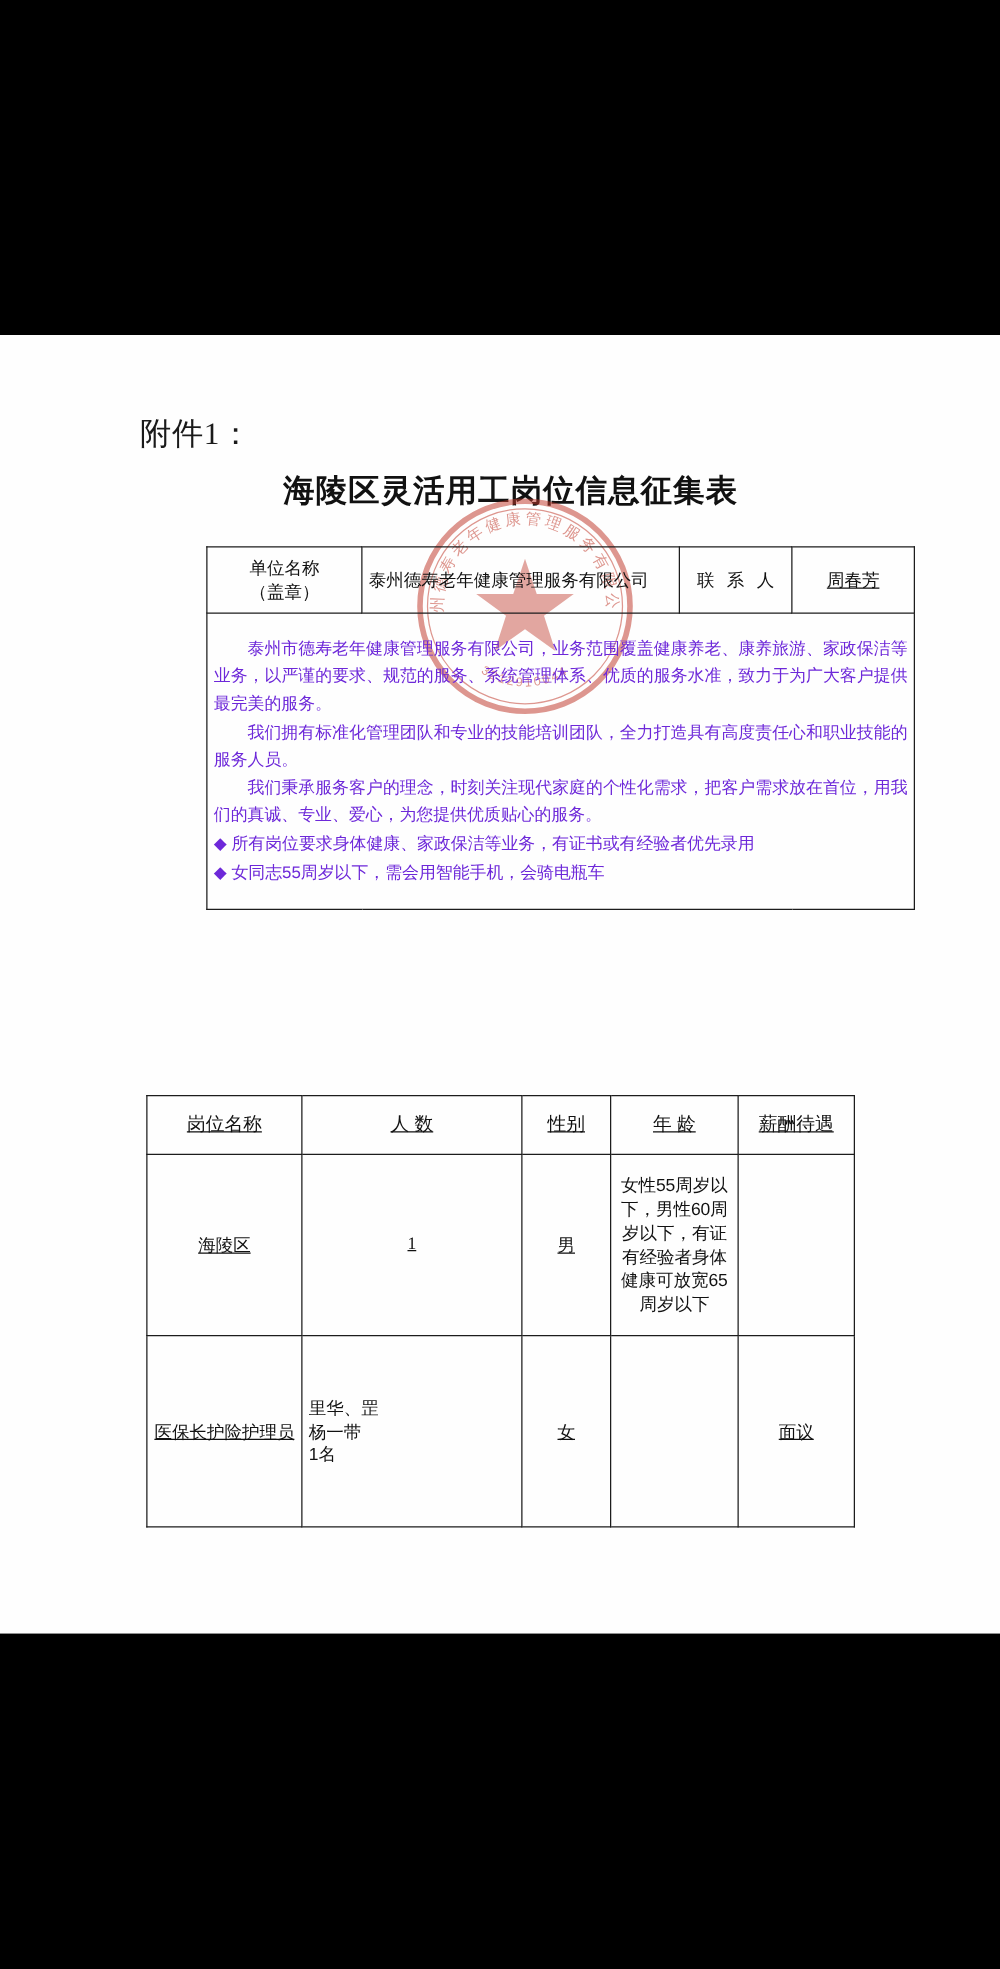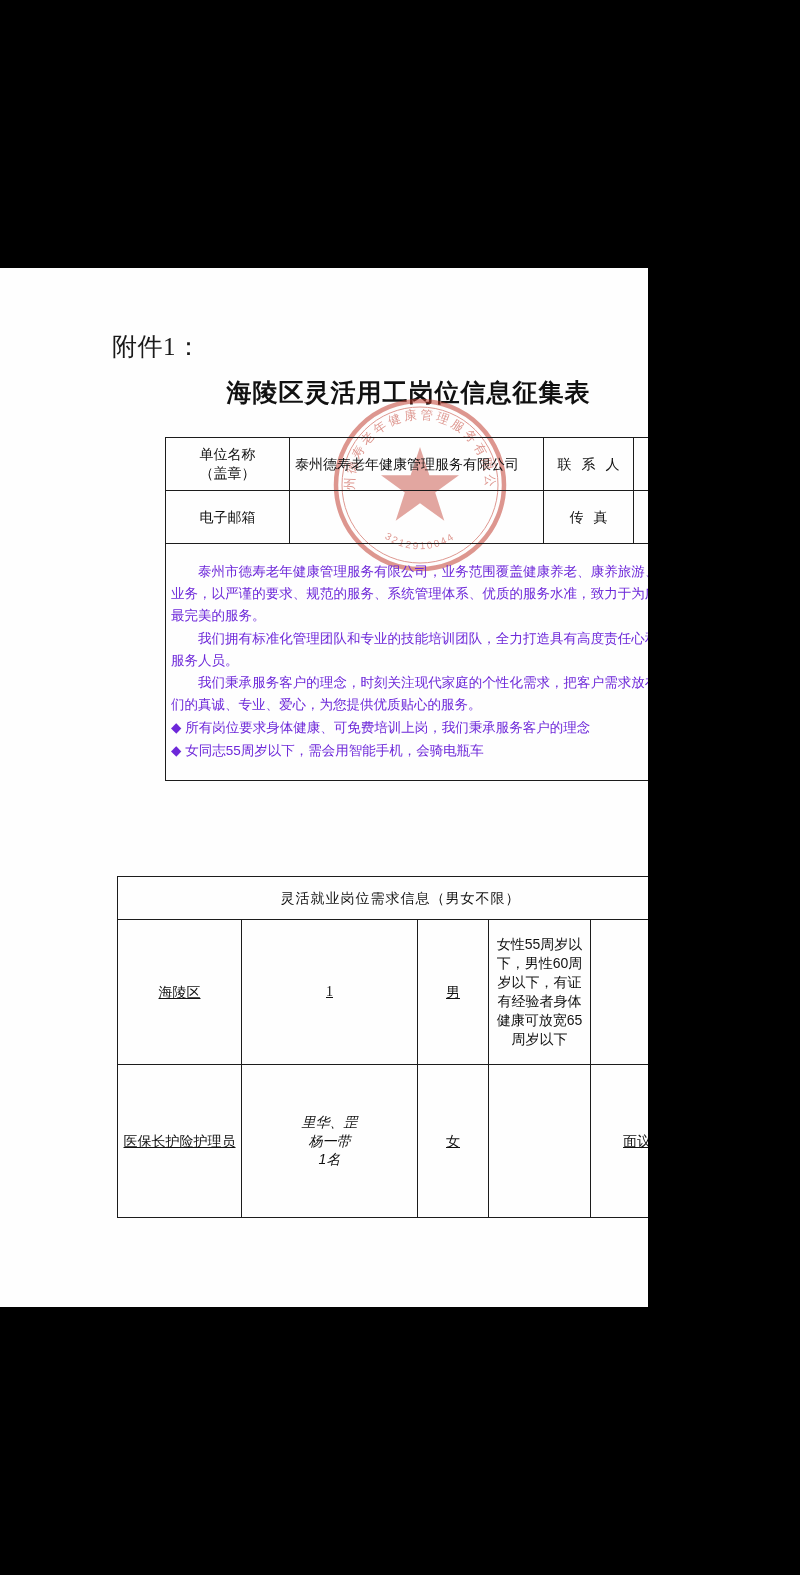--- a/index.html
+++ b/index.html
@@ -29,21 +29,21 @@
     z-index: 40;
   }
   .letterbox.top { top: 0; height: 268px; }
   .letterbox.bottom { top: 1307px; height: 268px; }
 
   
   #page {
     position: absolute;
     left: 0;
     top: 268px;
-    width: 648px;
+    width: 800px;
     height: 1039px;
     background: #fefefe;
     overflow: hidden;
   }
 
   
   .attach-label {
     position: absolute;
     left: 112px;
     top: 62px;
@@ -136,21 +136,21 @@
   }
   .profile-cell p.indent { text-indent: 2em; }
   .profile-cell p.bullet { text-indent: 0; }
 
   .age-cell {
     font-size: 13px;
     line-height: 1.5;
     text-align: center;
     padding: 4px 2px;
   }
-  .num-cell { text-align: center; font-size: 13.5px; line-height: 1.55; font-style: italic; }
+  .num-cell { font-size: 13.5px; line-height: 1.55; }
 
   .row-tall td { height: 138px; margin-top: 28px; }
   .row-tall2 td { height: 146px; }
   .hdr-row td { height: 40px; font-size: 15px; }
   .r-norm td { height: 46px; }
   .r-two td { height: 46px; }
   .serif-num { font-family: "Liberation Serif", "DejaVu Serif", serif; font-size: 14px; }
 </style>
 </head>
 <body>
@@ -188,49 +188,47 @@
       <tbody>
         <tr class="r-two">
           <td class="c-label">
             <div>单位名称</div>
             <div>（盖章）</div>
           </td>
           <td class="c-value">泰州德寿老年健康管理服务有限公司</td>
           <td class="c-label sp3">联 系 人</td>
           <td class="c-center">周春芳</td>
         </tr>
-        <tr class="r-norm">
-          <td class="c-label">电子邮箱</td>
-          <td class="c-value"></td>
-          <td class="c-label sp3">传 真</td>
-          <td class="c-center"></td>
-        </tr>
         <tr>
           <td class="profile-cell" colspan="4">
             <p class="indent">泰州市德寿老年健康管理服务有限公司，业务范围覆盖健康养老、康养旅游、家政保洁等业务，以严谨的要求、规范的服务、系统管理体系、优质的服务水准，致力于为广大客户提供最完美的服务。</p>
             <p class="indent">我们拥有标准化管理团队和专业的技能培训团队，全力打造具有高度责任心和职业技能的服务人员。</p>
             <p class="indent">我们秉承服务客户的理念，时刻关注现代家庭的个性化需求，把客户需求放在首位，用我们的真诚、专业、爱心，为您提供优质贴心的服务。</p>
-            <p class="bullet">◆ 所有岗位要求身体健康、可免费培训上岗，我们秉承服务客户的理念</p>
+            <p class="bullet">◆ 所有岗位要求身体健康、家政保洁等业务，有证书或有经验者优先录用</p>
             <p class="bullet">◆ 女同志55周岁以下，需会用智能手机，会骑电瓶车</p>
           </td>
         </tr>
       </tbody>
     </table>
 
     <table class="tbl" id="tbl-jobs">
       <colgroup>
         <col style="width:124px">
         <col style="width:176px">
         <col style="width:71px">
         <col style="width:102px">
         <col style="width:93px">
       </colgroup>
       <tbody>
-        <tr>
-          <td class="section-head-plain" colspan="5">灵活就业岗位需求信息（男女不限）</td>
+        <tr class="hdr-row">
+          <td class="c-center">岗位名称</td>
+          <td class="c-center">人 数</td>
+          <td class="c-center">性别</td>
+          <td class="c-center">年 龄</td>
+          <td class="c-center">薪酬待遇</td>
         </tr>
         <tr class="row-tall">
           <td class="c-center">海陵区</td>
           <td class="c-center serif-num">1</td>
           <td class="c-center">男</td>
           <td class="age-cell">女性55周岁以下，男性60周岁以下，有证有经验者身体健康可放宽65周岁以下</td>
           <td class="c-center"></td>
         </tr>
         <tr class="row-tall2">
           <td class="c-center">医保长护险护理员</td>

